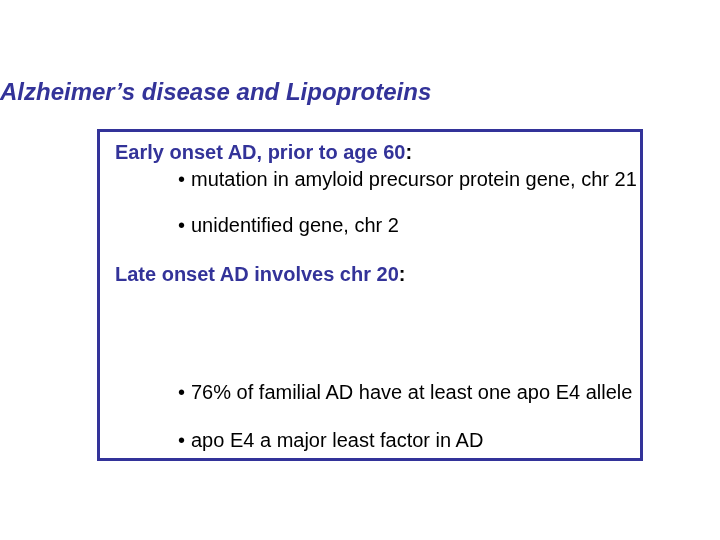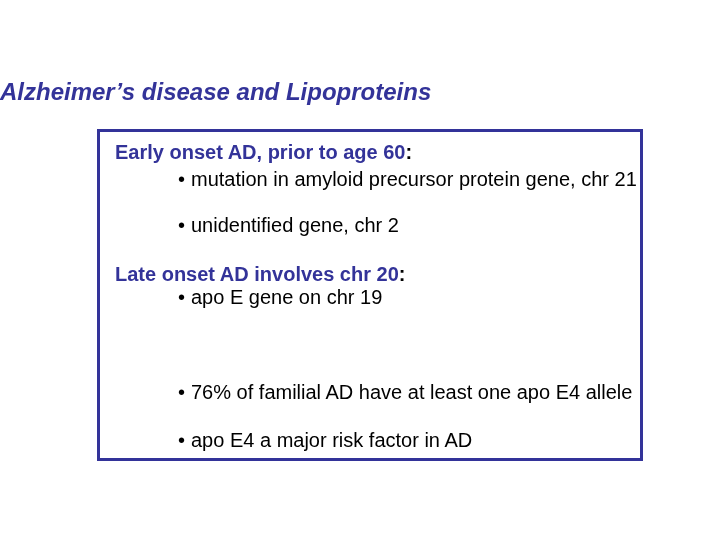--- a/index.html
+++ b/index.html
@@ -64,27 +64,24 @@
     </div>
 
     <div class="line bullet l3">
       <span class="dot">•</span><span class="b-text">unidentified gene, chr 2</span>
     </div>
 
     <div class="line heading l4">
       <span class="h-text">Late onset AD involves chr 20</span><span class="h-colon">:</span>
     </div>
 
-    <div class="line bullet l5">
-      <span class="dot">•</span><span class="b-text">apo E gene on chr 19</span>
-    </div>
 
 
     <div class="line bullet l7">
       <span class="dot">•</span><span class="b-text">76% of familial AD have at least one apo E4 allele</span>
     </div>
 
     <div class="line bullet l8">
-      <span class="dot">•</span><span class="b-text">apo E4 a major risk factor in AD</span>
+      <span class="dot">•</span><span class="b-text">apo E4 a major least factor in AD</span>
     </div>
 
   </div>
 </div>
 
 </body></html>

